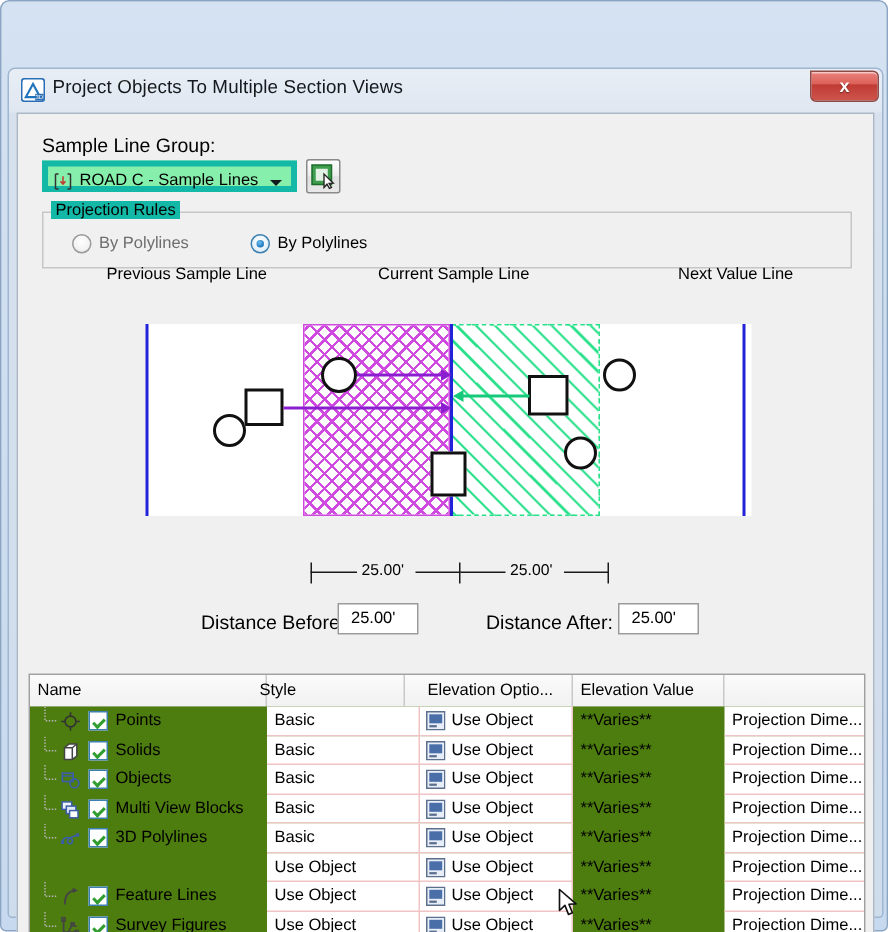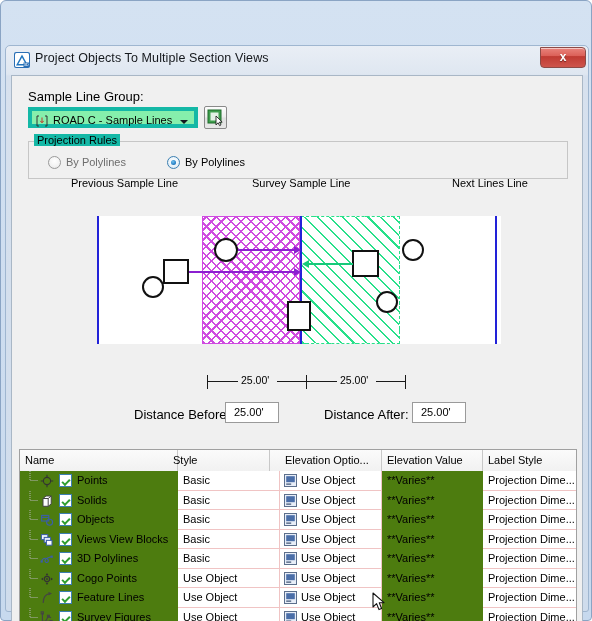--- a/index.html
+++ b/index.html
@@ -447,22 +447,22 @@
       <div class="group-title">Projection Rules</div>
 
       <div class="radio" style="left:36px; top:80px;"></div>
       <div class="radio-lbl dim" style="left:54px; top:80px;">By Polylines</div>
 
       <div class="radio on" style="left:155px; top:80px;"></div>
       <div class="radio-lbl" style="left:173px; top:80px;">By Polylines</div>
 
       <div class="diagram-labels">
         <div class="lbl" style="left:59px; top:101px;">Previous Sample Line</div>
-        <div class="lbl" style="left:240px; top:101px;">Survey Sample Line</div>
-        <div class="lbl" style="left:440px; top:101px;">Next Lines Line</div>
+        <div class="lbl" style="left:240px; top:101px;">Current Sample Line</div>
+        <div class="lbl" style="left:440px; top:101px;">Next Value Line</div>
       </div>
 
       <div class="diagram">
         <div class="band-magenta"></div>
         <div class="band-green"></div>
 
         <div class="sample-line" style="left:0px;"></div>
         <div class="sample-line" style="left:203px;"></div>
         <div class="sample-line" style="left:398px;"></div>
 
@@ -502,21 +502,20 @@
 
       <div class="lbl" style="left:312px; top:331px;">Distance After:</div>
       <div class="tinput" style="left:400px; top:326px; width:54px;">25.00'</div>
 
       <div class="tbl">
         <div class="thead">
           <div class="th" style="left:0px; width:158px;">Name</div>
           <div class="th" style="left:148px; width:102px;">Style</div>
           <div class="th" style="left:362px; width:101px;">Elevation Value</div>
           <div class="th" style="left:260px; width:102px;">Elevation Optio...</div>
-          <div class="th" style="left:463px; width:95px; border-right:none;">Label Style</div>
         </div>
         <div class="tbody" id="table-body">
             <div class="trow" style="top: 0px;">
               <div class="cell cell-name" style="left: 0px; width: 158px;">
                 <span class="tree-dots"><svg width="10" height="19" viewBox="0 0 10 19">
                     <path d="M1 0 V9.5 H9" stroke="#b4b4b4" stroke-width="1" stroke-dasharray="1 1" fill="none"></path>
                   </svg></span>
                 <span class="row-icon"><svg width="14" height="14" viewBox="0 0 14 14">
                     <circle cx="7" cy="7" r="3.6" fill="none" stroke="#333" stroke-width="1.1"></circle>
                     <path d="M7 0.8 V4 M7 10 V13.2 M0.8 7 H4 M10 7 H13.2" stroke="#333" stroke-width="1.1"></path>
@@ -589,21 +588,21 @@
               <div class="cell cell-name" style="left: 0px; width: 158px;">
                 <span class="tree-dots"><svg width="10" height="19" viewBox="0 0 10 19">
                     <path d="M1 0 V9.5 H9" stroke="#b4b4b4" stroke-width="1" stroke-dasharray="1 1" fill="none"></path>
                   </svg></span>
                 <span class="row-icon"><svg width="14" height="14" viewBox="0 0 14 14">
                     <rect x="1.4" y="1.6" width="6.4" height="5" fill="#eef2fa" stroke="#3b5ea8" stroke-width="1"></rect>
                     <rect x="4.2" y="4.4" width="6.4" height="5" fill="#dfe8f7" stroke="#3b5ea8" stroke-width="1"></rect>
                     <rect x="6.4" y="7.4" width="5.6" height="4.8" fill="#ffffff" stroke="#3b5ea8" stroke-width="1"></rect>
                   </svg></span>
                 <span class="chk"></span>
-                <span class="row-name">Views View Blocks</span>
+                <span class="row-name">Multi View Blocks</span>
               </div>
               <div class="cell cell-box cell-pad" style="left: 158px; width: 102px;">Basic</div>
               <div class="cell cell-box" style="left: 260px; width: 102px;">
                 <span class="eo-icon"><svg width="13" height="13" viewBox="0 0 13 13">
                     <rect x="0.5" y="0.5" width="12" height="12" fill="#e8eef8" stroke="#5c6f8c" stroke-width="1"></rect>
                     <rect x="2.2" y="2.2" width="8.6" height="6" fill="#4a6ea8"></rect>
                     <rect x="2.2" y="9.4" width="5" height="1.5" fill="#5c6f8c"></rect>
                   </svg></span>
                 <span class="eo-text">Use Object</span>
               </div>
@@ -629,32 +628,20 @@
                     <rect x="0.5" y="0.5" width="12" height="12" fill="#e8eef8" stroke="#5c6f8c" stroke-width="1"></rect>
                     <rect x="2.2" y="2.2" width="8.6" height="6" fill="#4a6ea8"></rect>
                     <rect x="2.2" y="9.4" width="5" height="1.5" fill="#5c6f8c"></rect>
                   </svg></span>
                 <span class="eo-text">Use Object</span>
               </div>
               <div class="cell cell-pad" style="left: 362px; width: 101px;">**Varies**</div>
               <div class="cell cell-box cell-pad" style="left: 463px; width: 95px; border-right: none;">Projection Dime...</div>
             </div>
             <div class="trow" style="top: 97.5px;">
-              <div class="cell cell-name" style="left: 0px; width: 158px;">
-                <span class="tree-dots"><svg width="10" height="19" viewBox="0 0 10 19">
-                    <path d="M1 0 V9.5 H9" stroke="#b4b4b4" stroke-width="1" stroke-dasharray="1 1" fill="none"></path>
-                  </svg></span>
-                <span class="row-icon"><svg width="14" height="14" viewBox="0 0 14 14">
-                    <circle cx="7" cy="7" r="2.6" fill="none" stroke="#333" stroke-width="1.1"></circle>
-                    <circle cx="7" cy="7" r="0.9" fill="#333"></circle>
-                    <path d="M7 1 L8.4 3.2 L5.6 3.2 Z M7 13 L8.4 10.8 L5.6 10.8 Z M1 7 L3.2 5.6 L3.2 8.4 Z M13 7 L10.8 5.6 L10.8 8.4 Z" fill="#333"></path>
-                  </svg></span>
-                <span class="chk"></span>
-                <span class="row-name">Cogo Points</span>
-              </div>
               <div class="cell cell-box cell-pad" style="left: 158px; width: 102px;">Use Object</div>
               <div class="cell cell-box" style="left: 260px; width: 102px;">
                 <span class="eo-icon"><svg width="13" height="13" viewBox="0 0 13 13">
                     <rect x="0.5" y="0.5" width="12" height="12" fill="#e8eef8" stroke="#5c6f8c" stroke-width="1"></rect>
                     <rect x="2.2" y="2.2" width="8.6" height="6" fill="#4a6ea8"></rect>
                     <rect x="2.2" y="9.4" width="5" height="1.5" fill="#5c6f8c"></rect>
                   </svg></span>
                 <span class="eo-text">Use Object</span>
               </div>
               <div class="cell cell-pad" style="left: 362px; width: 101px;">**Varies**</div>

